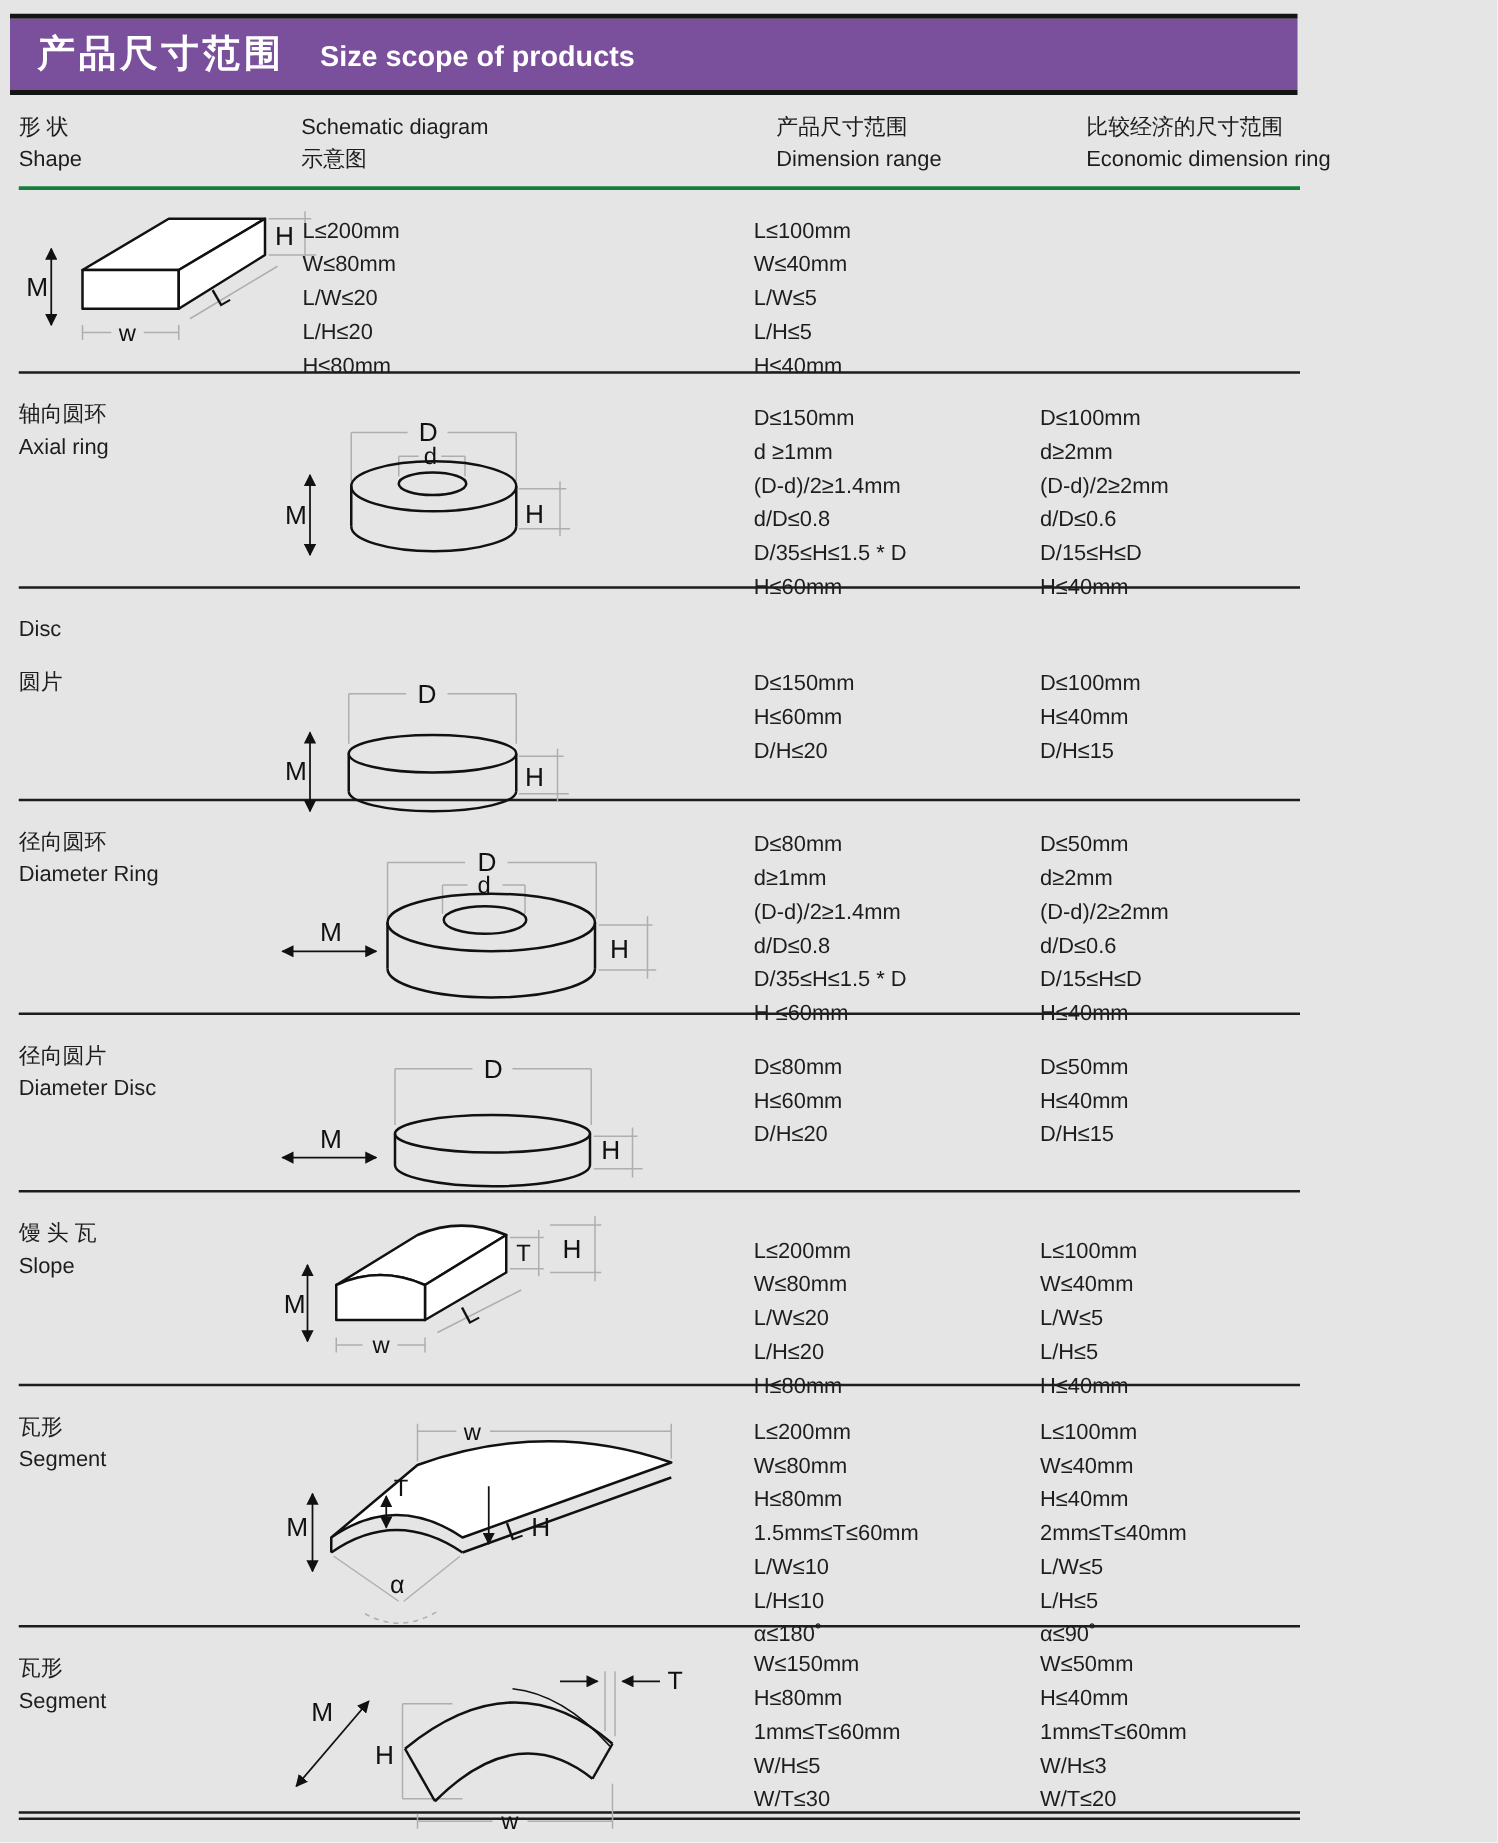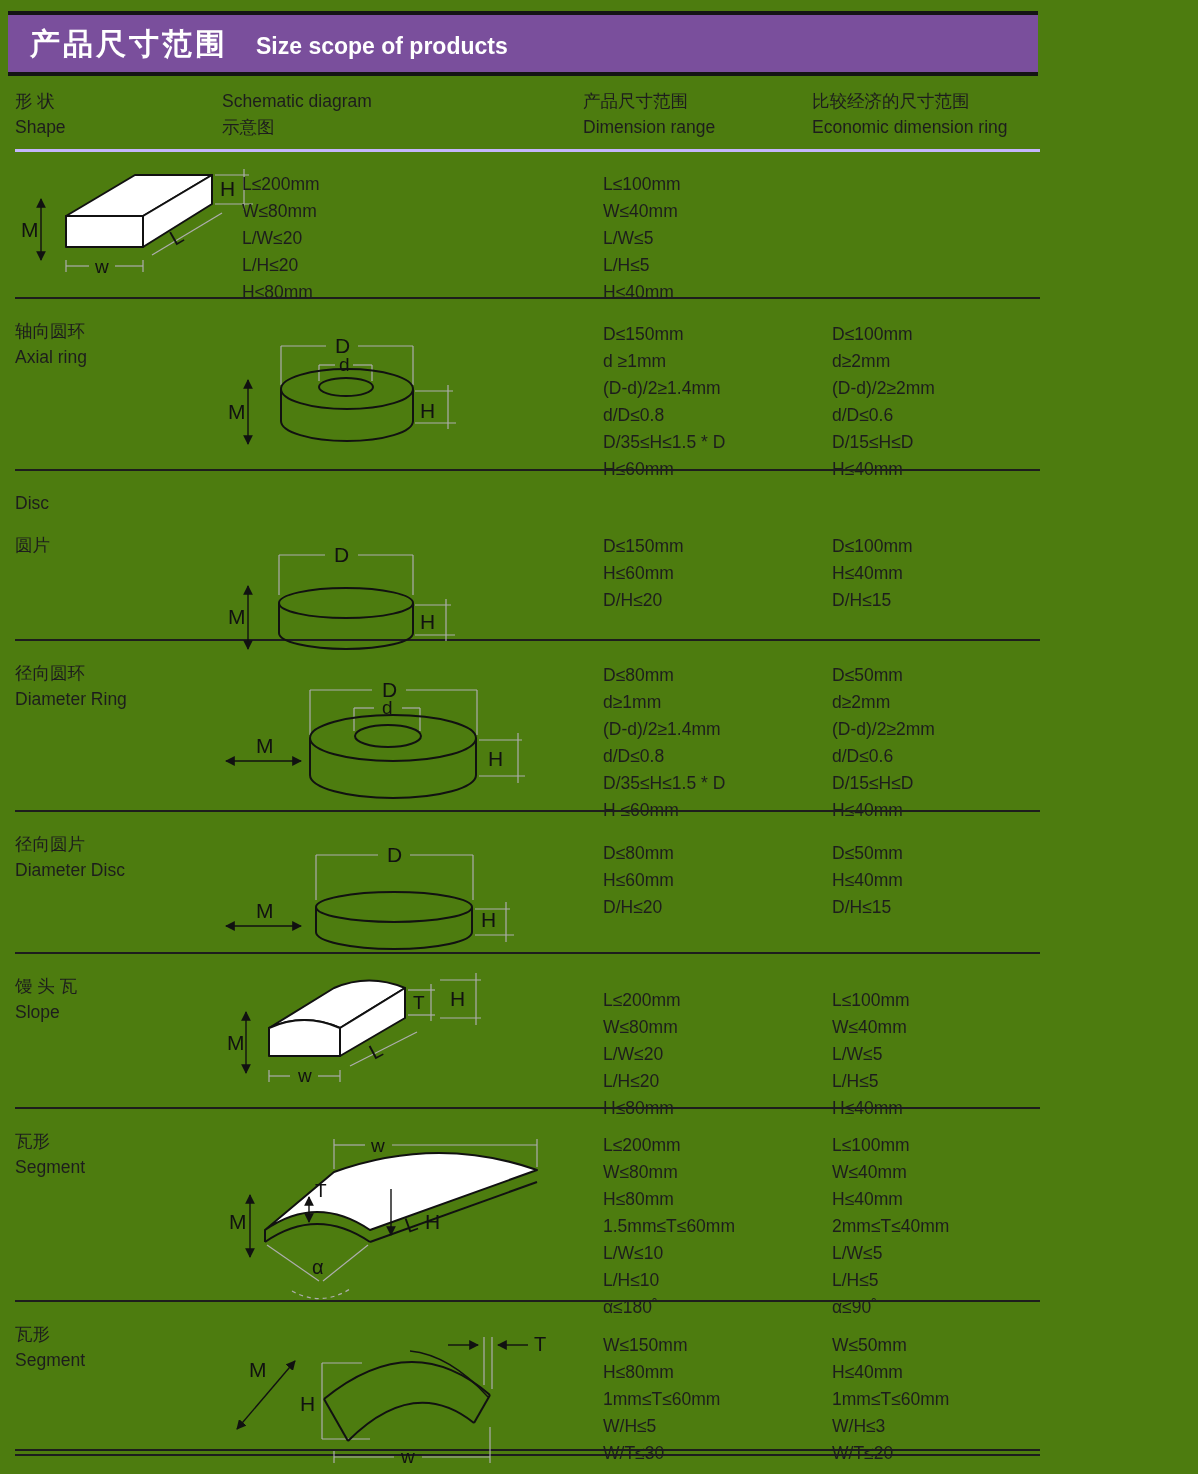--- a/index.html
+++ b/index.html
@@ -1,34 +1,34 @@
 <!DOCTYPE html>
 <html><head>
 <meta charset="utf-8">
 <style>
   html,body{margin:0;padding:0;background:#ffffff;}
-  .page{position:relative;width:1198px;height:1474px;background:#4d7c0f;overflow:hidden;
+  .page{position:relative;width:1198px;height:1474px;background:#e5e5e5;overflow:hidden;
         font-family:"Liberation Sans","DejaVu Sans",sans-serif;color:#1d1d1d;}
   .content{position:absolute;left:8px;top:11px;width:1030px;}
   .bar{background:#141414;height:4px;width:100%;}
   .banner{height:57px;background:#7a4f9c;display:flex;align-items:baseline;color:#fff;}
   .banner-zh{font-size:30px;font-weight:bold;letter-spacing:3px;padding-left:22px;line-height:57px;}
   .banner-en{font-size:23px;font-weight:bold;margin-left:28px;}
   .table{margin-left:7px;width:1025px;}
   .grid{display:grid;grid-template-columns:207px 361px 229px 228px;}
-  .thead{padding-top:12px;height:61px;border-bottom:3px solid #c4b5fd;}
+  .thead{padding-top:12px;height:61px;border-bottom:3px solid #15803d;gap:19px;}
   .hcell{font-size:17.5px;line-height:26px;}
   .t-row{border-bottom:2px solid #1d1d1d;position:relative;}
   .shape-cell{padding-top:19px;font-size:17.5px;line-height:26px;}
   .dims{font-size:17.5px;line-height:27px;white-space:pre-line;padding-top:20px;margin-left:20px;}
   .row-1{height:145px}.row-2{height:170px}.row-3{height:168px}.row-4{height:169px}
   .row-5{height:140px}.row-6{height:153px}.row-7{height:191px}.row-8{height:147px}
   .row-1 .dims{padding-top:19px}.row-2 .dims{padding-top:22px}.row-3 .dims{padding-top:62px}
   .row-4 .dims{padding-top:21px}.row-5 .dims{padding-top:28px}.row-6 .dims{padding-top:33px}
-  .row-7 .dims{padding-top:23px}.row-8 .dims{padding-top:30px}
+  .row-7 .dims{padding-top:23px}.row-8 .dims{padding-top:16px}
   .gap16{height:16px;}
   .schematic{display:block;}
   .schematic text{font-family:"Liberation Sans","DejaVu Sans",sans-serif;fill:#111;}
   .shape-line{fill:#fff;stroke:#111;stroke-width:2;stroke-linejoin:round;}
   .shape-open{fill:none;stroke:#111;stroke-width:2;stroke-linejoin:round;}
   .thin{fill:none;stroke:#111;stroke-width:1.4;}
   .dim{fill:none;stroke:#aeaeae;stroke-width:1.2;}
   .double-rule{height:3px;border-top:2px solid #1d1d1d;border-bottom:2px solid #1d1d1d;
                margin-left:7px;width:1025px;}
 </style>

